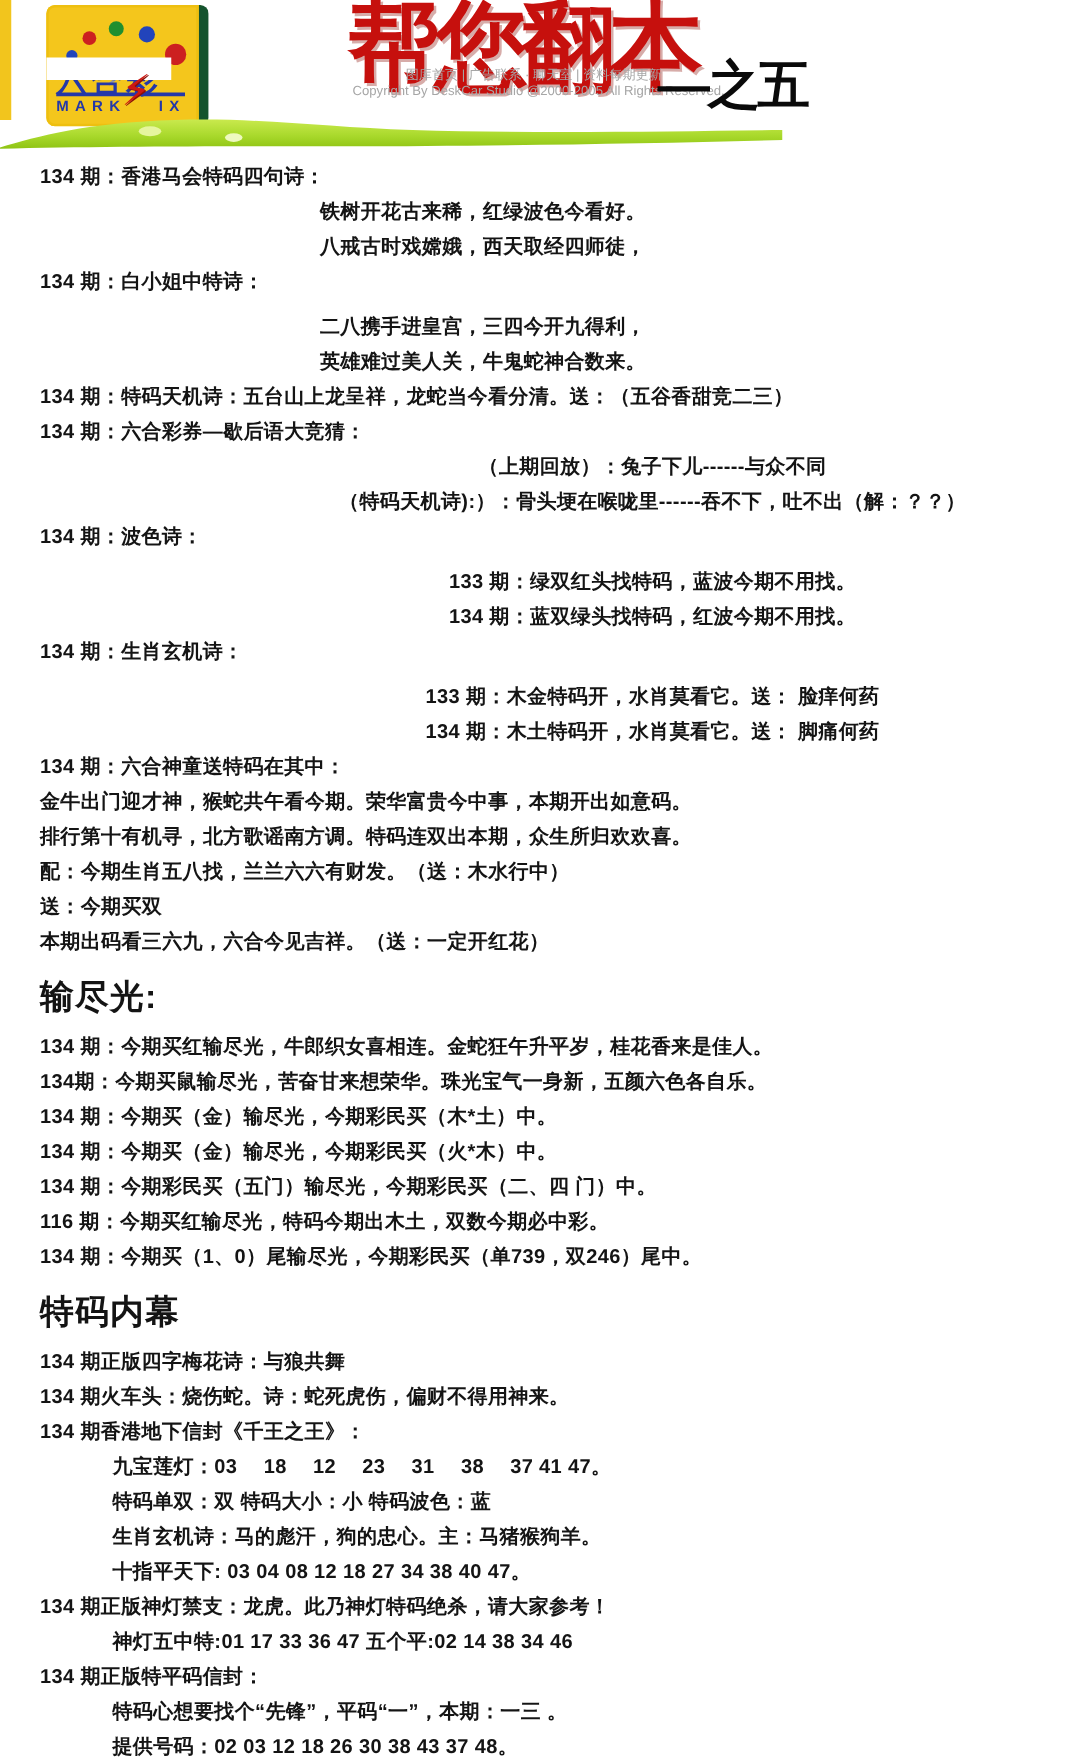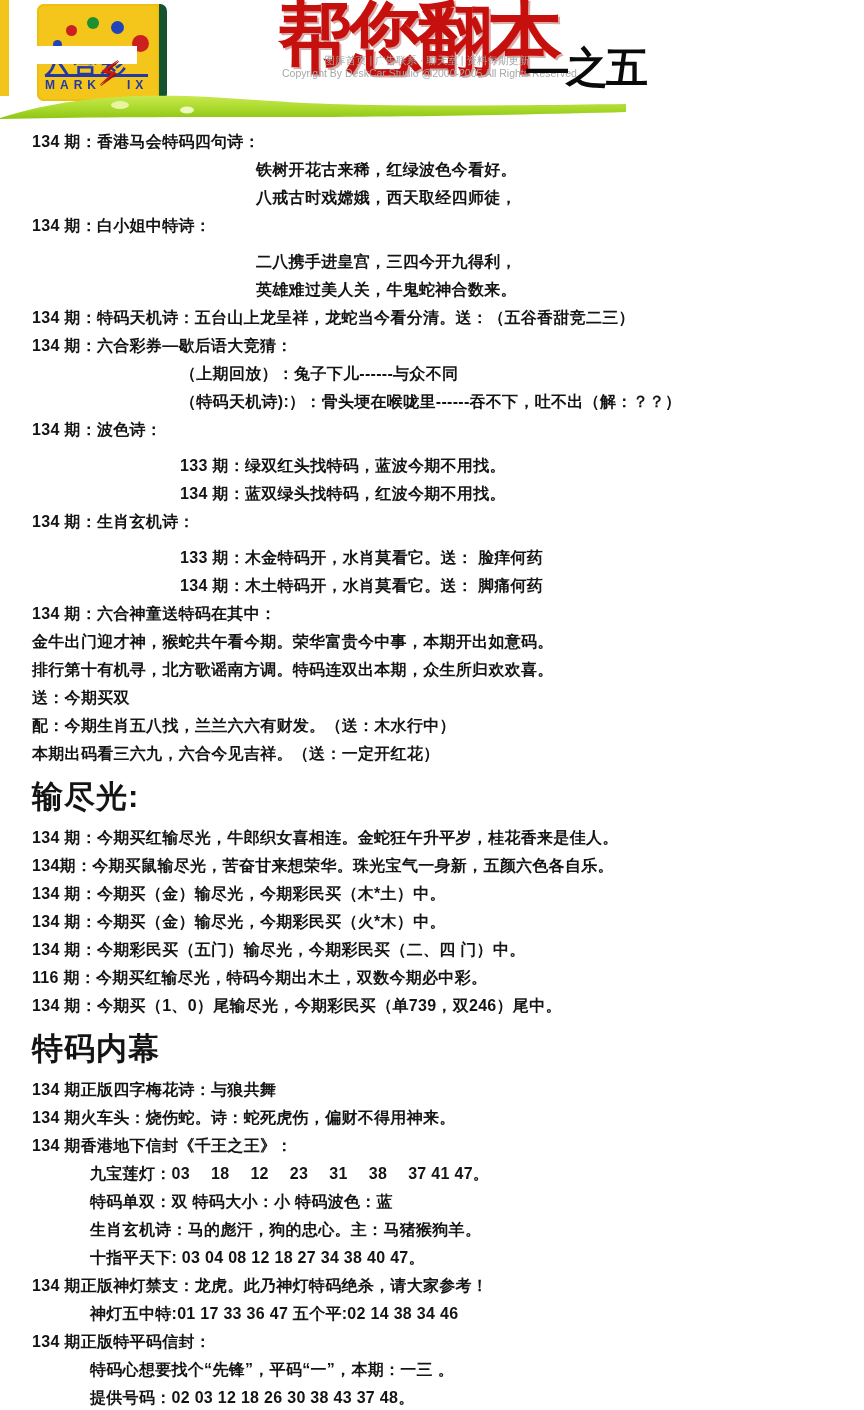--- a/index.html
+++ b/index.html
@@ -65,23 +65,23 @@
   .green-band{position:absolute;left:0;top:94px;width:626px;height:27px;}
 
   
   .content{position:absolute;left:0;top:124px;width:864px;padding:4px 0 0 32px;box-sizing:border-box;}
   .line{
     color:#141414;font-weight:bold;font-size:16px;line-height:28px;
     white-space:pre;letter-spacing:0.3px;
   }
   .line.m{margin-left:0;}
   .line.i1{margin-left:58px;}
-  .line.i2{margin-left:148px;}
+  .line.i2{margin-left:148px;text-align:center;}
   .line.i3{margin-left:224px;}
-  .line.h{font-size:31px;line-height:30px;margin:14px 0 12px 0;letter-spacing:1px;}
+  .line.h{font-size:27px;line-height:30px;margin:14px 0 12px 0;letter-spacing:1px;}
   .line.gap{margin-bottom:8px;}
 </style>
 </head>
 <body>
 
 <div class="page">
 
   <div class="header">
     <div class="edge-strip"></div>
 
@@ -135,22 +135,22 @@
       <div class="line i2">（特码天机诗):）：骨头埂在喉咙里------吞不下，吐不出（解：？？）</div>
       <div class="line m gap">134 期：波色诗：</div>
       <div class="line i2">133 期：绿双红头找特码，蓝波今期不用找。</div>
       <div class="line i2">134 期：蓝双绿头找特码，红波今期不用找。</div>
       <div class="line m gap">134 期：生肖玄机诗：</div>
       <div class="line i2">133 期：木金特码开，水肖莫看它。送： 脸痒何药</div>
       <div class="line i2">134 期：木土特码开，水肖莫看它。送： 脚痛何药</div>
       <div class="line m">134 期：六合神童送特码在其中：</div>
       <div class="line m">金牛出门迎才神，猴蛇共午看今期。荣华富贵今中事，本期开出如意码。</div>
       <div class="line m">排行第十有机寻，北方歌谣南方调。特码连双出本期，众生所归欢欢喜。</div>
+      <div class="line m">配：今期生肖五八找，兰兰六六有财发。（送：木水行中）</div>
       <div class="line m">送：今期买双</div>
-      <div class="line m">配：今期生肖五八找，兰兰六六有财发。（送：木水行中）</div>
       <div class="line m">本期出码看三六九，六合今见吉祥。（送：一定开红花）</div>
       <div class="line h">输尽光:</div>
       <div class="line m">134 期：今期买红输尽光，牛郎织女喜相连。金蛇狂午升平岁，桂花香来是佳人。</div>
       <div class="line m">134期：今期买鼠输尽光，苦奋甘来想荣华。珠光宝气一身新，五颜六色各自乐。</div>
       <div class="line m">134 期：今期买（金）输尽光，今期彩民买（木*土）中。</div>
       <div class="line m">134 期：今期买（金）输尽光，今期彩民买（火*木）中。</div>
       <div class="line m">134 期：今期彩民买（五门）输尽光，今期彩民买（二、四 门）中。</div>
       <div class="line m">116 期：今期买红输尽光，特码今期出木土，双数今期必中彩。</div>
       <div class="line m">134 期：今期买（1、0）尾输尽光，今期彩民买（单739，双246）尾中。</div>
       <div class="line h">特码内幕</div>

